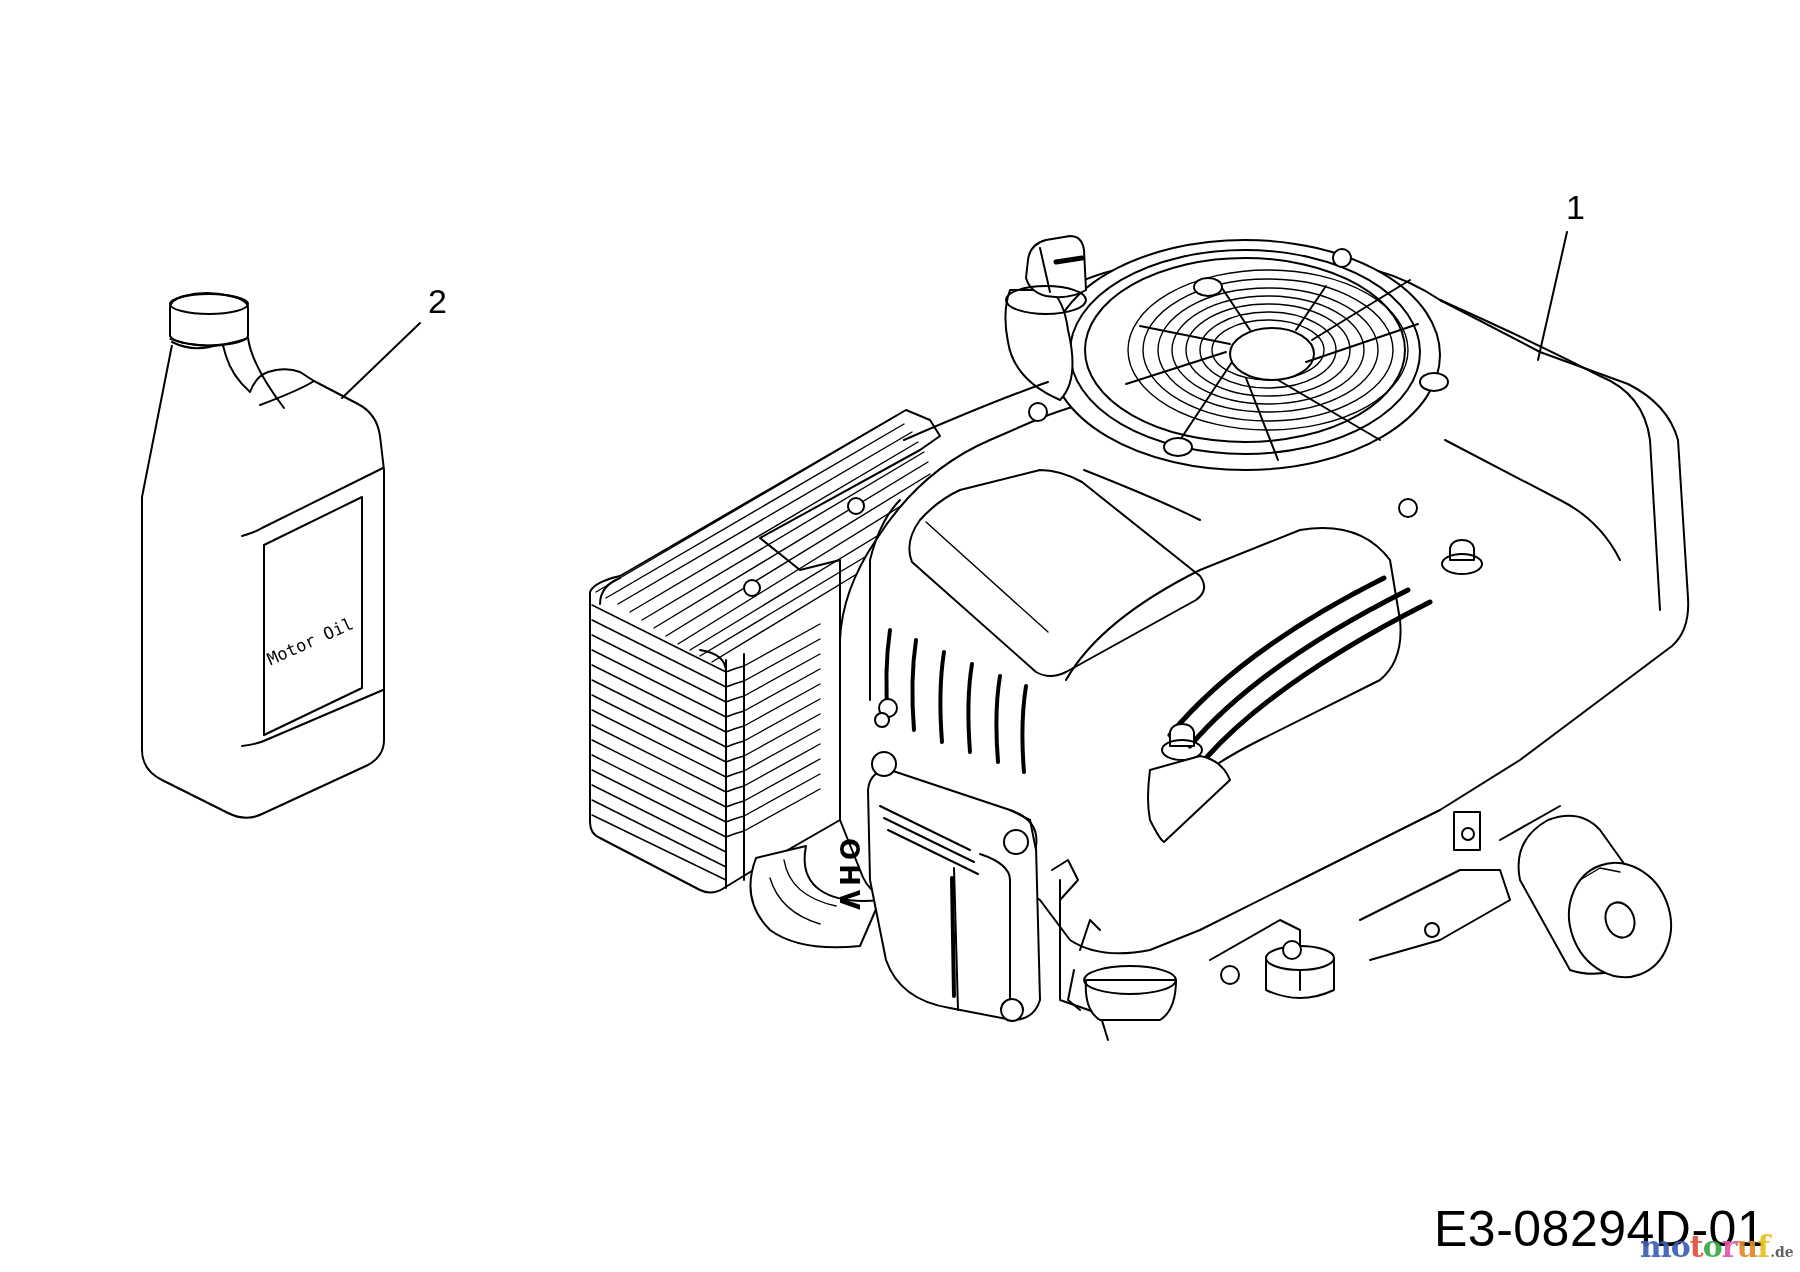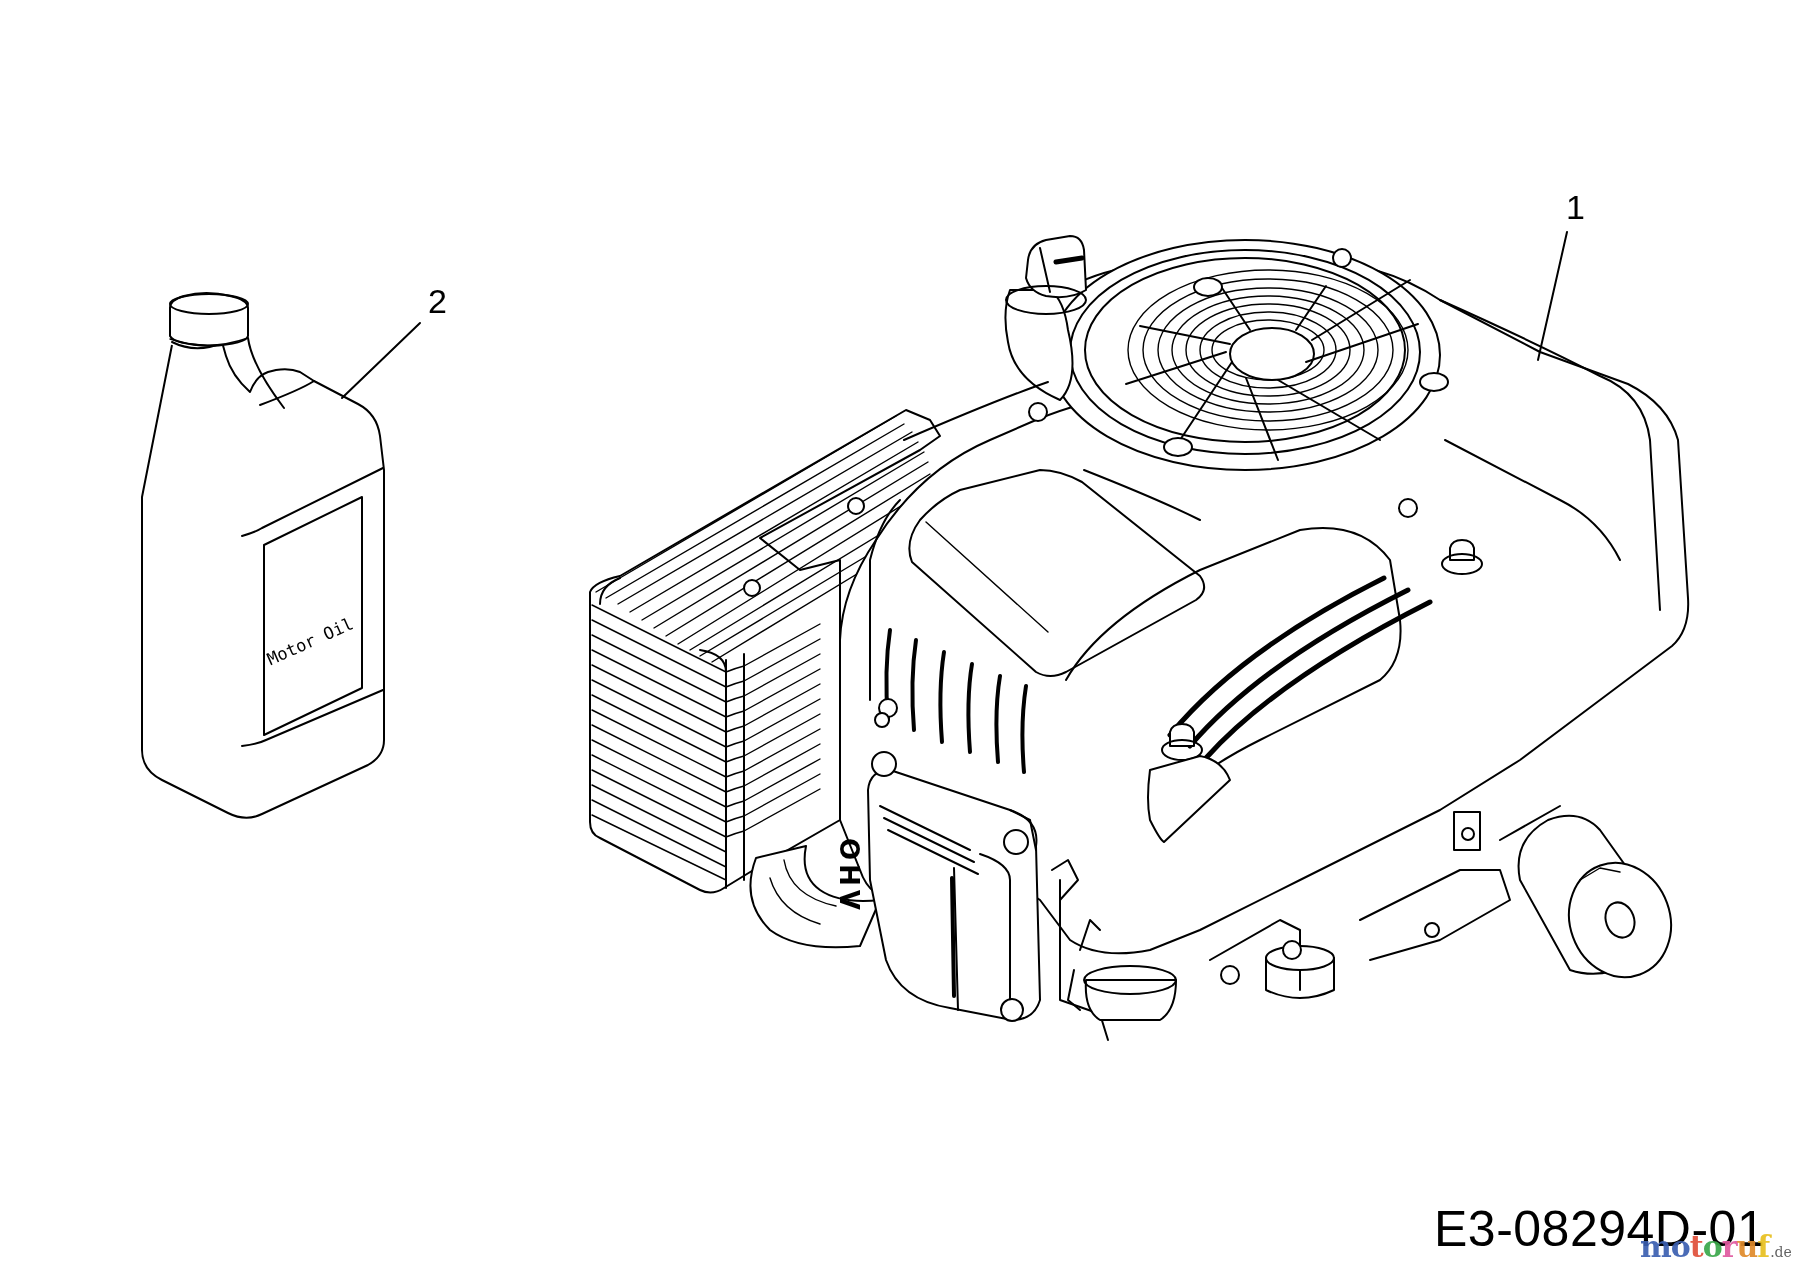--- a/index.html
+++ b/index.html
@@ -7,21 +7,21 @@
     .canvas { position: absolute; left: 0; top: 0; width: 1800px; height: 1272px; }
     svg.art { position: absolute; left: 0; top: 0; }
     .ln { fill: none; stroke: #000; stroke-width: 2; stroke-linejoin: round; stroke-linecap: round; }
     .ln-thin { fill: none; stroke: #000; stroke-width: 1.4; stroke-linejoin: round; stroke-linecap: round; }
     .ln-bold { fill: none; stroke: #000; stroke-width: 5; stroke-linecap: round; }
     .fill-w { fill: #fff; stroke: #000; stroke-width: 2; stroke-linejoin: round; }
     .callout { position: absolute; font-family: "Liberation Sans", sans-serif; font-size: 34px; color: #000; line-height: 1; }
     .drawing-id { position: absolute; left: 1434px; top: 1204px; font-family: "Liberation Sans", sans-serif; font-size: 50px; color: #000; letter-spacing: 0.5px; line-height: 1; }
     .watermark { position: absolute; left: 1640px; top: 1232px; font-family: "DejaVu Serif", serif; font-size: 30px; line-height: 1; font-weight: bold; letter-spacing: -1px; opacity: 0.92; }
     .watermark span { display: inline-block; }
-    .watermark .tld { font-size: 14px; font-weight: normal; color: #555; letter-spacing: 0; margin-left: 1px; }
+    .watermark .tld { font-size: 14px; font-weight: bold; color: #555; letter-spacing: 0; margin-left: 1px; }
     .bottle-label { position: absolute; left: 268px; top: 650px; font-family: "DejaVu Sans Mono", monospace; font-size: 17px; color: #000; transform: rotate(-24deg); transform-origin: left center; white-space: nowrap; }
     .ohv { position: absolute; left: 864px; top: 838px; font-family: "DejaVu Sans", sans-serif; font-weight: bold; font-size: 26px; color: #000; transform: rotate(90deg); transform-origin: left top; letter-spacing: 4px; }
   </style>
 </head>
 <body>
 
 <div class="canvas">
 
   <svg class="art" width="1800" height="1272" viewBox="0 0 1800 1272">
 

